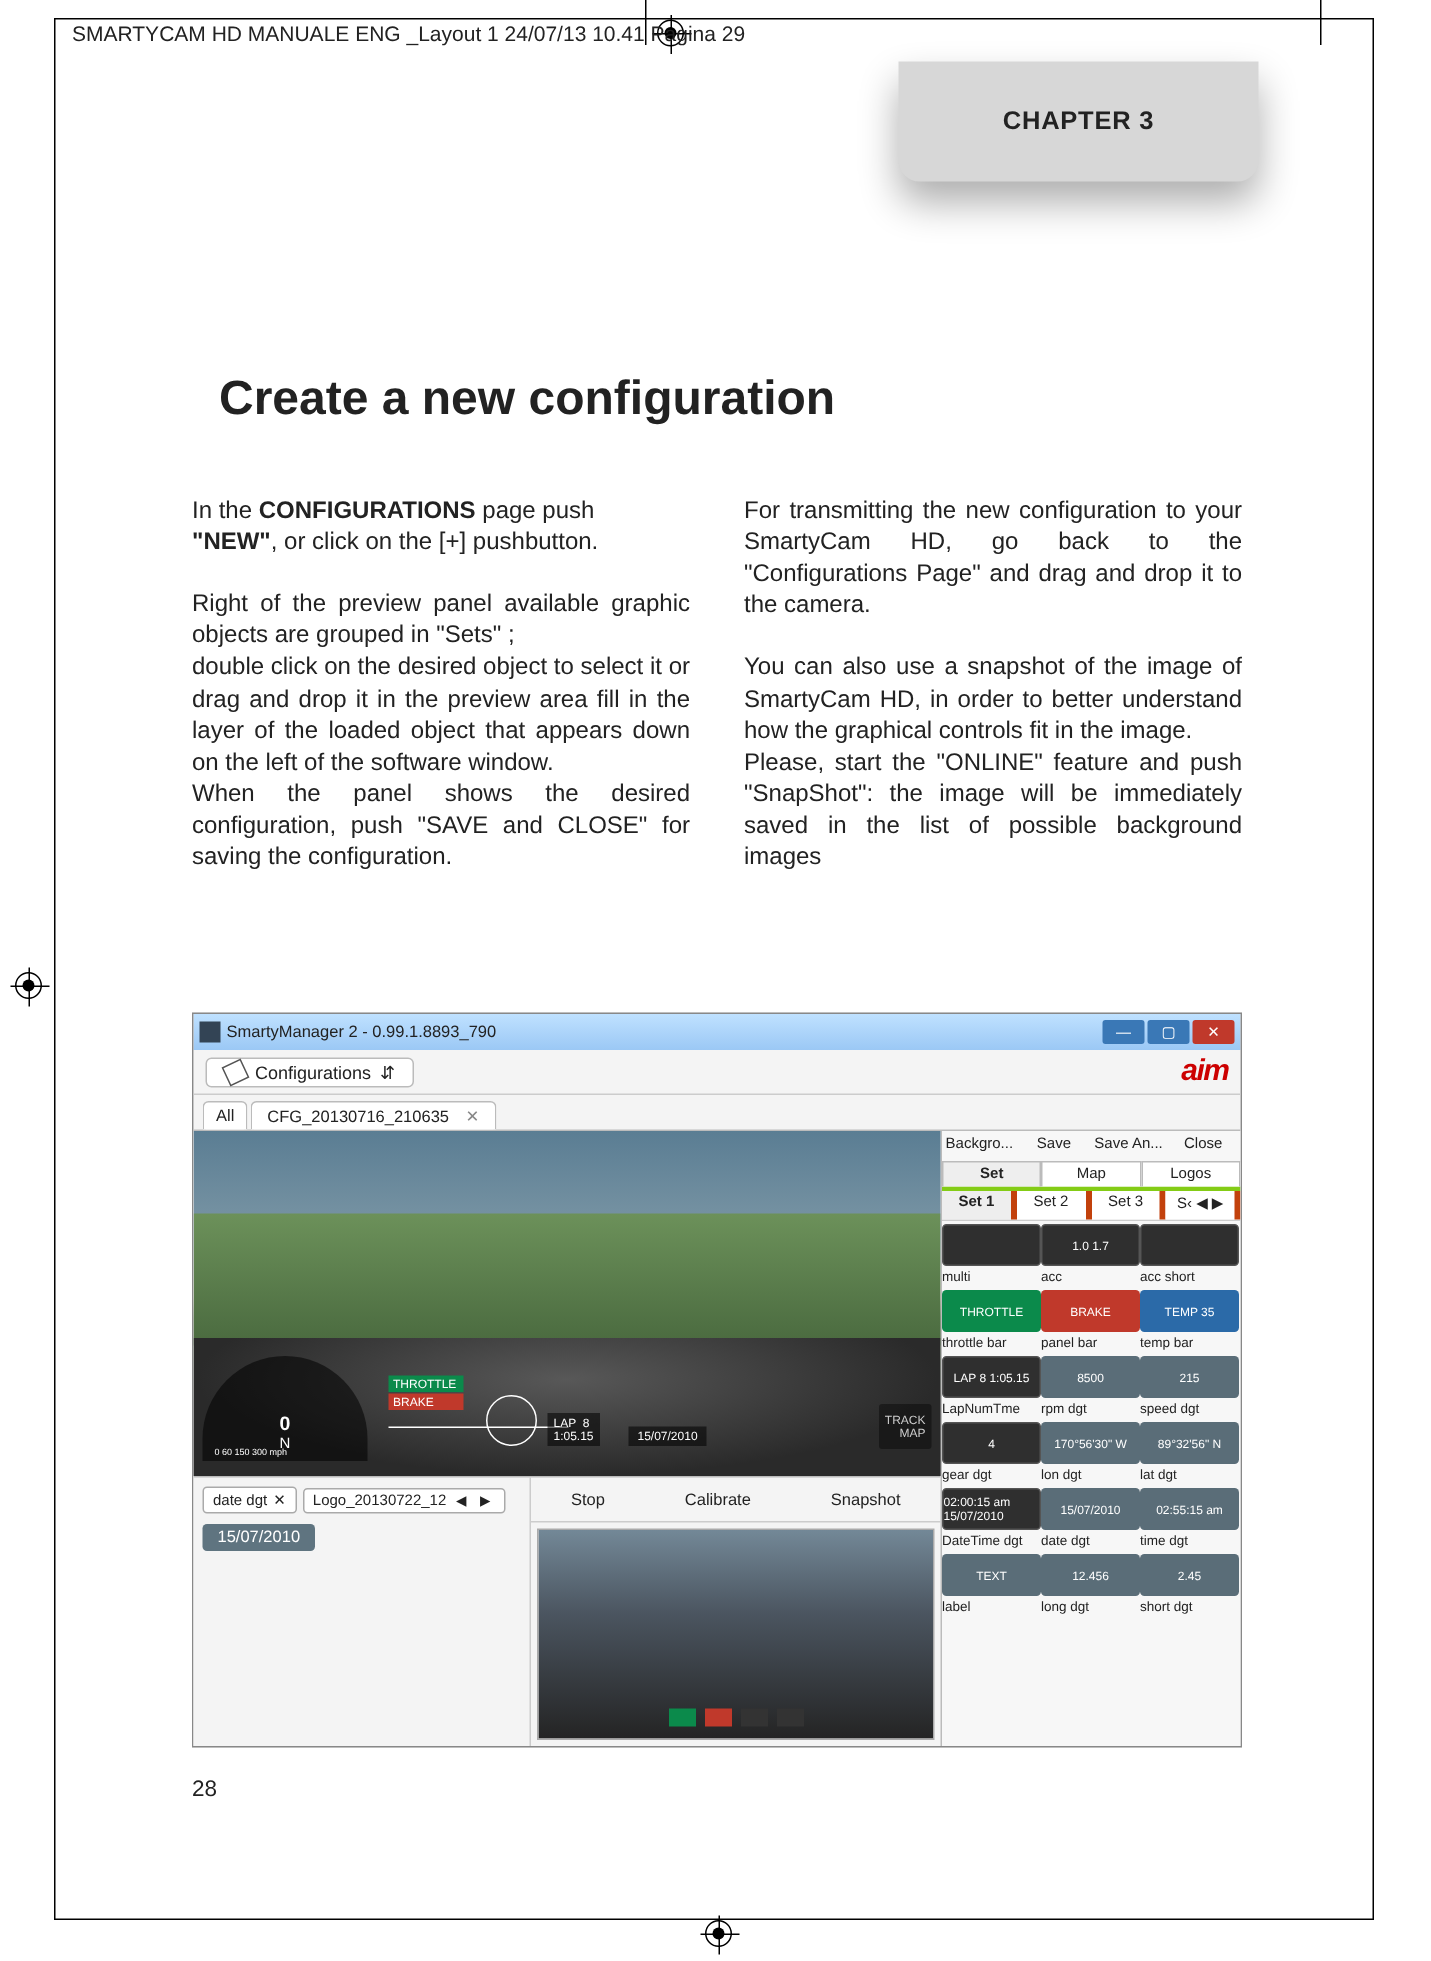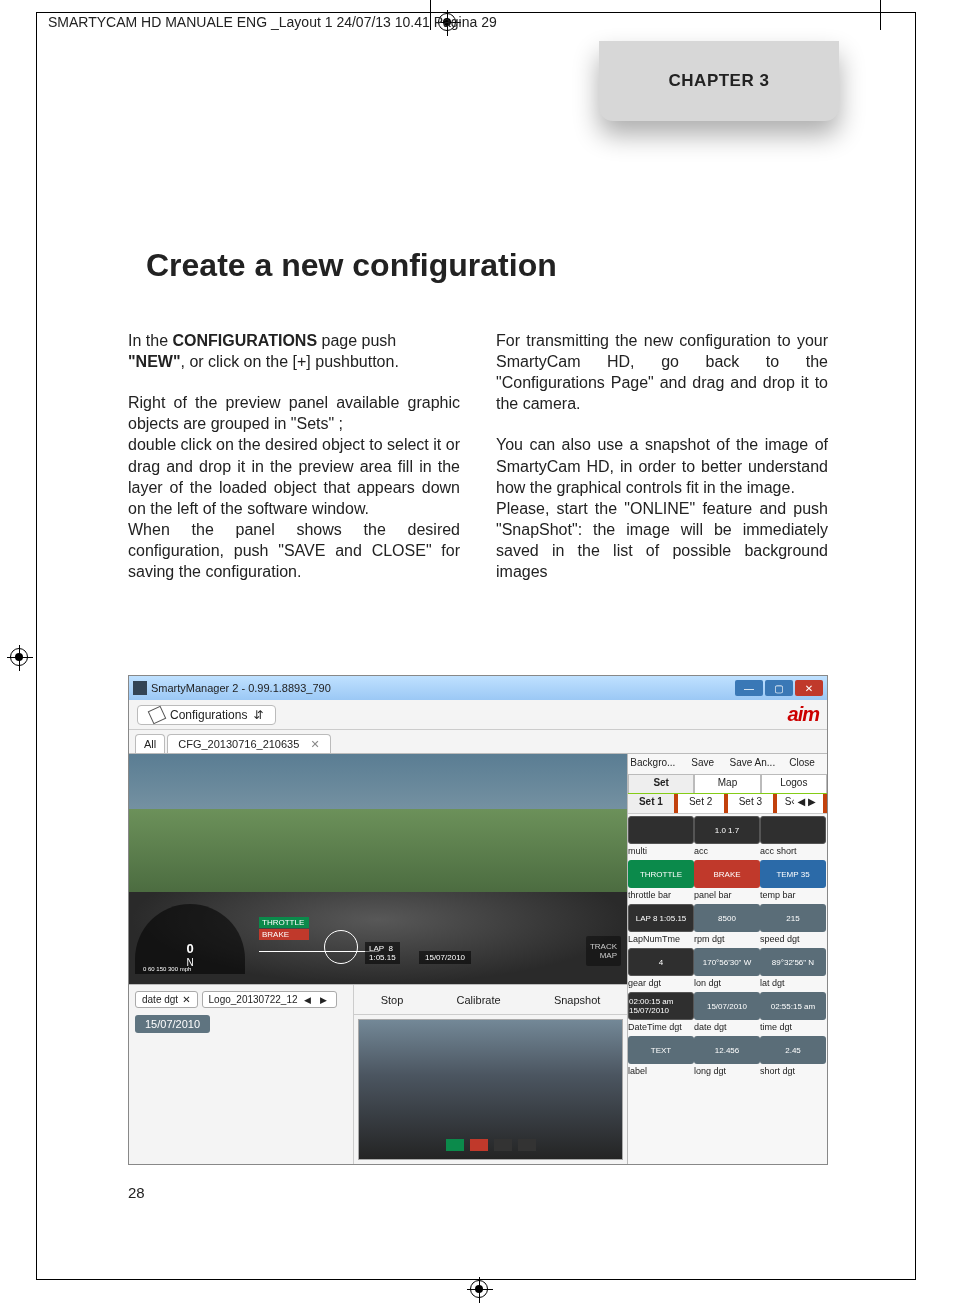--- a/index.html
+++ b/index.html
@@ -134,21 +134,21 @@
     background: linear-gradient(#738897 0%, #4b5560 40%, #242424 100%);
     position:relative;
   }
   .snap-view .mini { position:absolute; bottom:8px; left:50%; transform:translateX(-50%); display:flex; gap:6px;}
   .mini-box { width:18px;height:12px; background:#0b8a4b;}
   .mini-box.r { background:#c0392b;}
   .mini-box.d { background:#333;}
   .sets-panel { width:200px; border-left:1px solid #bbb; background:#f7f7f7; font-size:10px; display:flex; flex-direction:column;}
   .sets-head { display:flex; height:20px;}
   .sets-head span { flex:1; text-align:center; font-size:10px; padding-top:3px;}
-  .sub-tabs { display:flex; height:20px; border-bottom:1px solid #84cc16;}
+  .sub-tabs { display:flex; height:20px; border-bottom:3px solid #84cc16;}
   .sub-tabs span { flex:1; text-align:center; background:#fff; border:1px solid #bbb; border-bottom:none; padding-top:2px;}
   .sub-tabs span.active { background:#eee; font-weight:bold;}
   .set-rows { display:flex; height:20px; border-bottom:1px solid #ccc;}
   .set-rows span { flex:1; text-align:center; background:#fff; border-right:4px solid #c2410c; padding-top:2px;}
   .set-rows span:first-child { font-weight:bold; background:#eee;}
   .widget-grid { flex:1; overflow:auto;}
   .wrow { display:flex;}
   .wcell { width:66px; font-size:9px; padding:2px 0;}
   .wcell .wimg { height:28px; margin:0 auto 2px auto; border-radius:3px; display:flex;align-items:center;justify-content:center; font-size:8px; color:#fff;}
   .wimg.dark { background:#2f2f2f; border:1px solid #555;}

